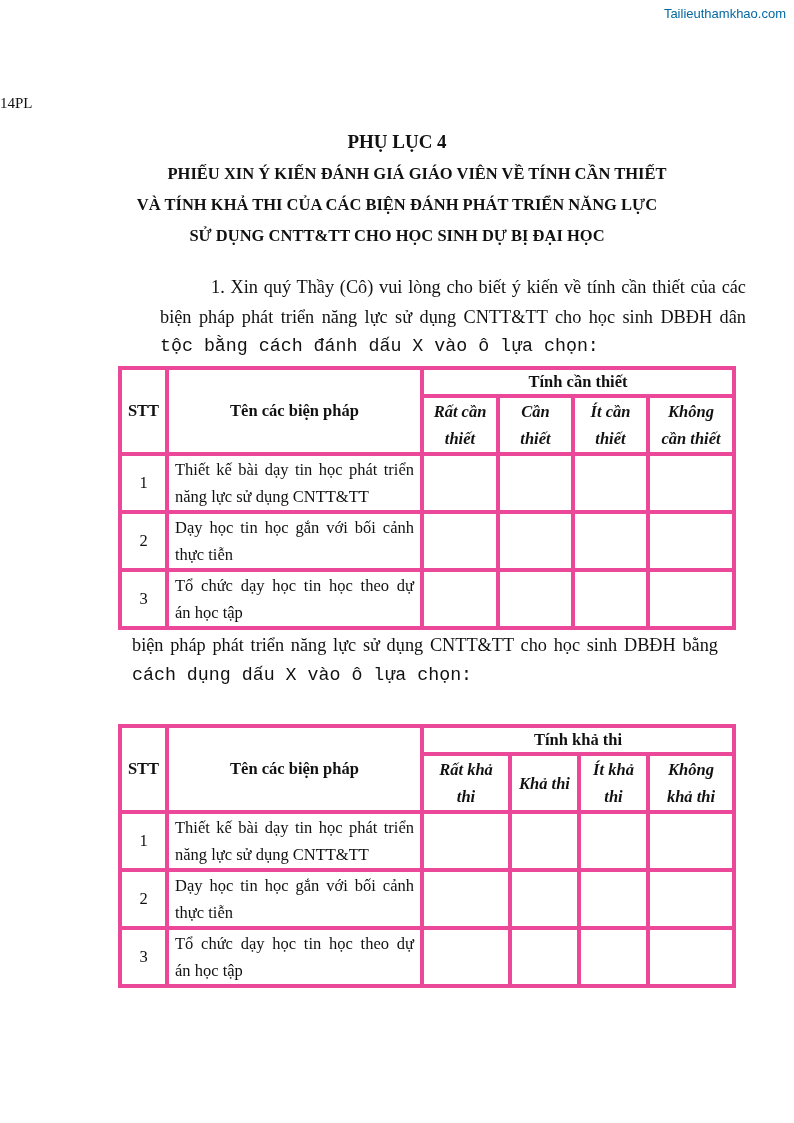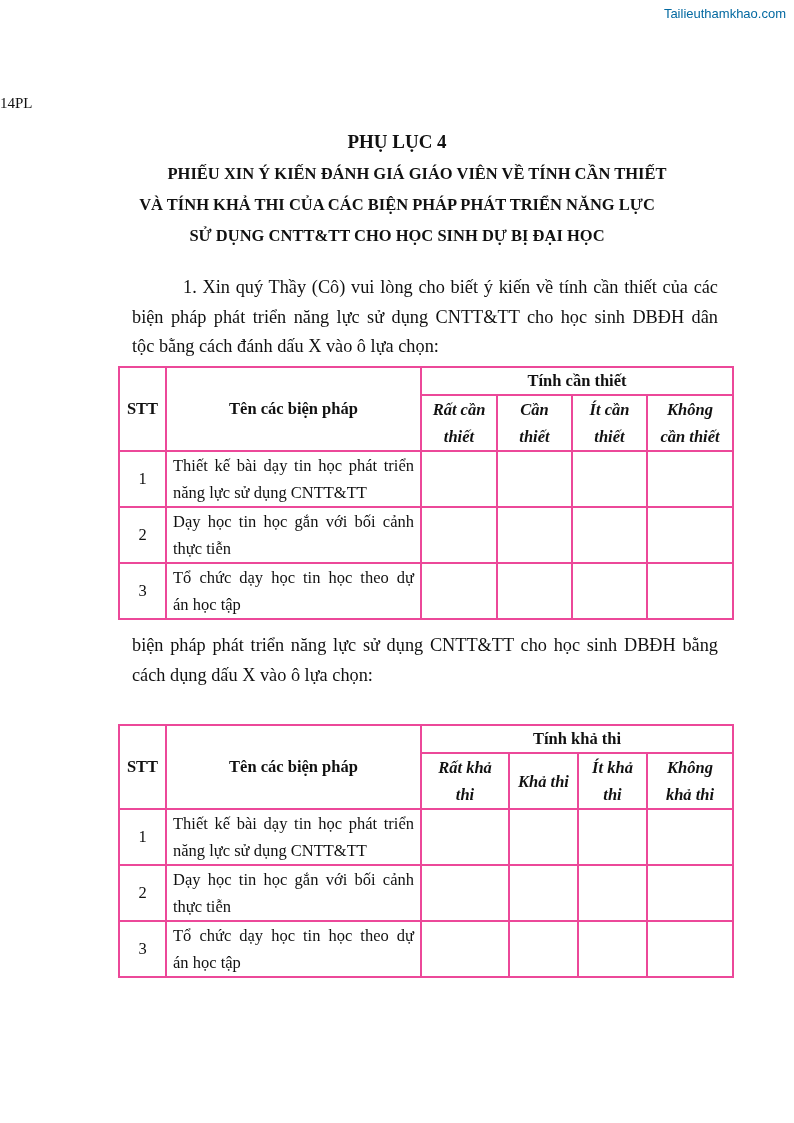--- a/index.html
+++ b/index.html
@@ -9,43 +9,43 @@
                font-size:13px; color:#0369a1; }
   .pagenum { position:absolute; top:95px; left:0; width:794px; text-align:left; font-size:15px; }
   .title { position:absolute; left:0; width:794px; text-align:center; font-weight:bold; }
   .t1 { top:131px; font-size:19px; }
   .t2 { top:164px; font-size:16.5px;padding-left:20px; }
   .t3 { top:195px; font-size:16.5px; }
   .t4 { top:226px; font-size:16.5px; }
   .para { position:absolute; left:132px; width:586px; font-size:18.3px; line-height:29.5px;
           text-align:justify; }
   .para .line { display:block; text-align-last:justify; white-space:nowrap; }
-  .para .line.last { text-align-last:left; }
+  .para .line.last { text-align-last:left;font-family:Liberation Mono, monospace; }
   .para .indent { padding-left:51px; }
-  .p1 { top:273px; }
+  .p1 { top:273px;margin-left:28px; }
   .p2 { top:631px; }
   table.survey { position:absolute; left:118px; border-collapse:collapse; font-size:16.5px; }
-  table.survey td { border:2px solid #ec4899; padding:0; vertical-align:middle; text-align:center; }
+  table.survey td { border:4px solid #ec4899; padding:0; vertical-align:middle; text-align:center; }
   .tb1 { top:366px; }
   .tb2 { top:724px; }
   .hd { font-weight:bold; }
   .hi { font-weight:bold; font-style:italic; line-height:27px; }
   .name { text-align:left; padding:0 6px !important; line-height:27px; font-size:16.5px; }
   .name span.l { display:block; text-align-last:justify; white-space:nowrap; }
   .name span.l.last { text-align-last:left; }
   .num { font-size:16.5px; }
 </style>
 </head>
 <body>
 
 <div class="watermark">Tailieuthamkhao.com</div>
 <div class="pagenum">14PL</div>
 <div class="title t1">PHỤ LỤC 4</div>
 <div class="title t2">PHIẾU XIN Ý KIẾN ĐÁNH GIÁ GIÁO VIÊN VỀ TÍNH CẦN THIẾT</div>
-<div class="title t3">VÀ TÍNH KHẢ THI CỦA CÁC BIỆN PHÁP PHÁT TRIỂN NĂNG LỰC</div>
+<div class="title t3">VÀ TÍNH KHẢ THI CỦA CÁC BIỆN ĐÁNH PHÁT TRIỂN NĂNG LỰC</div>
 <div class="title t4">SỬ DỤNG CNTT&amp;TT CHO HỌC SINH DỰ BỊ ĐẠI HỌC</div>
 
 <div class="para p1">
   <span class="line indent">1. Xin quý Thầy (Cô) vui lòng cho biết ý kiến về tính cần thiết của các</span>
   <span class="line">biện pháp phát triển năng lực sử dụng CNTT&amp;TT cho học sinh DBĐH dân</span>
   <span class="line last">tộc bằng cách đánh dấu X vào ô lựa chọn:</span>
 </div>
 
 <table class="survey tb1">
   <colgroup>

